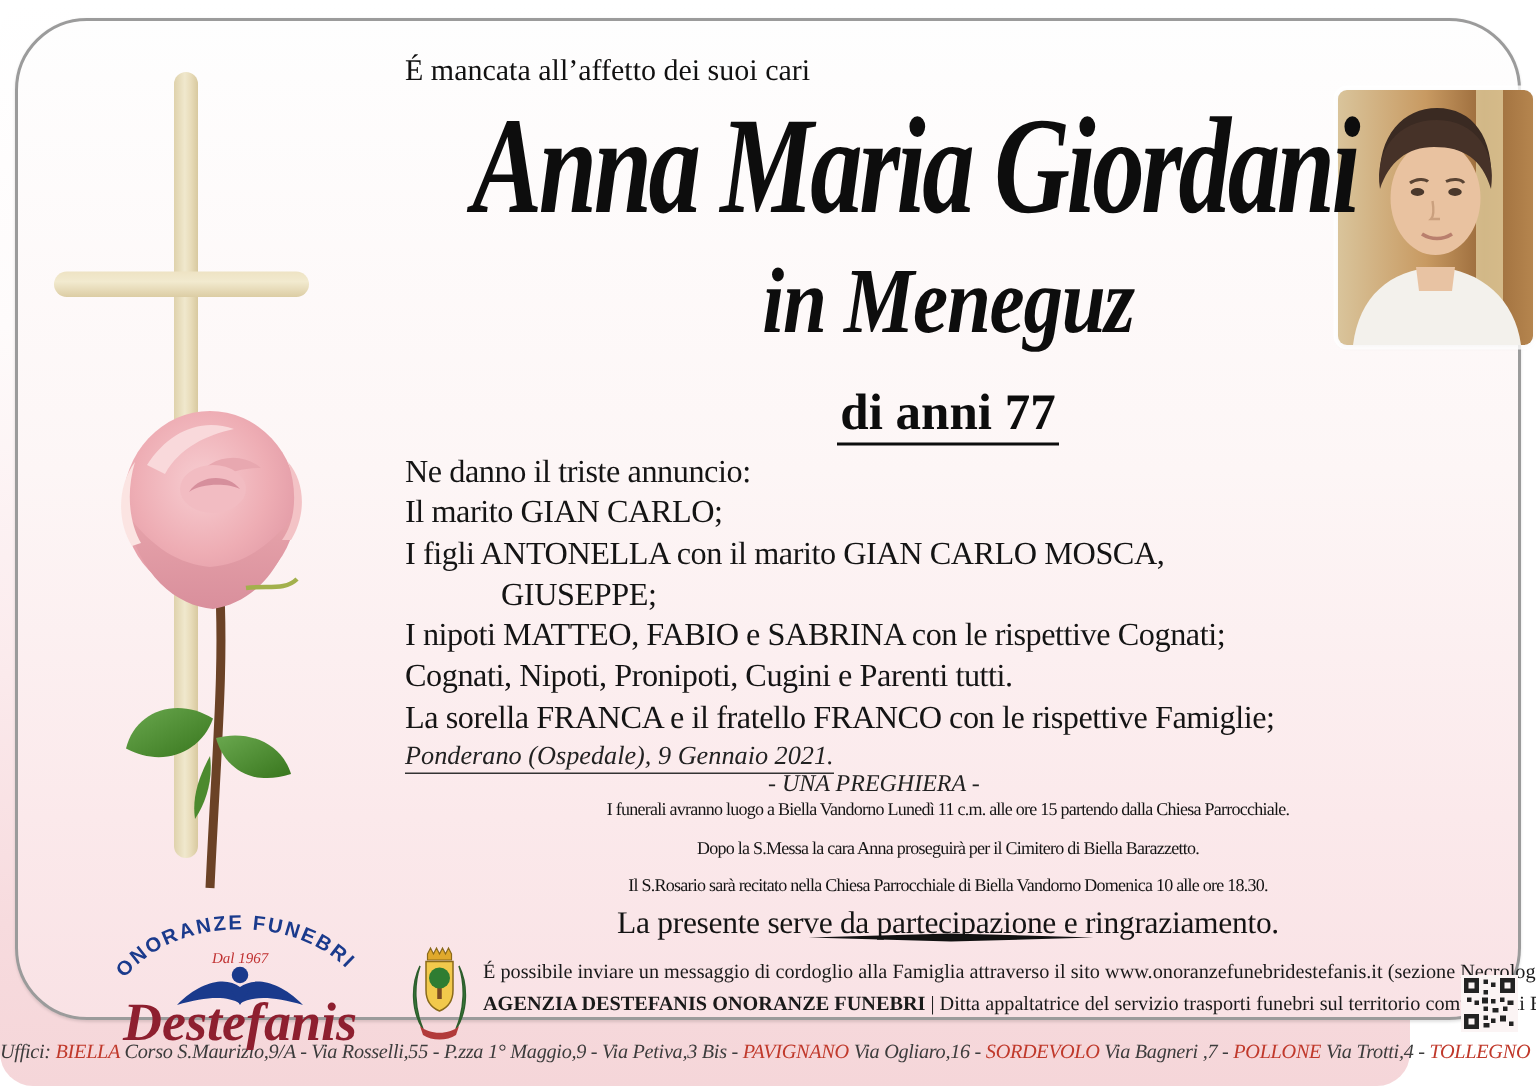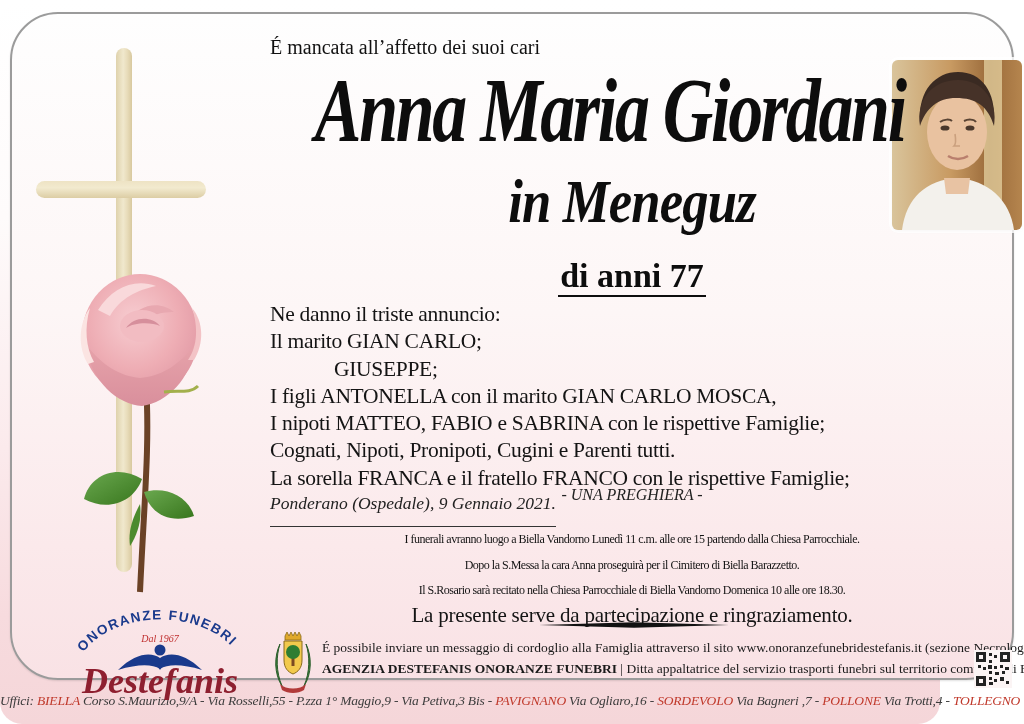--- a/index.html
+++ b/index.html
@@ -26,22 +26,22 @@
     transform:scaleX(0.76);transform-origin:50% 0;letter-spacing:-3px;white-space:nowrap;}
   .married{position:absolute;left:230px;top:148px;width:780px;text-align:center;
     font-style:italic;font-weight:bold;font-size:62px;line-height:78px;color:#0d0d0d;
     transform:scaleX(0.85);transform-origin:50% 0;letter-spacing:-1px;white-space:nowrap;}
   .age{position:absolute;left:230px;top:243px;width:780px;text-align:center;
     font-weight:bold;font-size:34px;color:#0d0d0d;}
   .age span{border-bottom:2px solid #0d0d0d;padding:0 2px 1px 2px;}
   .announce{position:absolute;left:258px;top:287px;font-size:21.5px;line-height:27.3px;color:#141414;letter-spacing:-0.3px;white-space:nowrap;}
   .ann-line.indent{padding-left:64px;}
   .dateline{position:absolute;left:258px;top:479px;font-style:italic;font-size:17.5px;color:#222;
-    border-bottom:1.5px solid #333;padding-bottom:12px;}
-  .prayer{position:absolute;left:500px;top:472px;width:240px;text-align:center;
+    border-bottom:1.5px solid #333;padding-bottom:1px;}
+  .prayer{position:absolute;left:500px;top:500px;width:240px;
     font-style:italic;font-size:16px;color:#222;}
   .funeral{position:absolute;left:230px;top:513px;width:780px;text-align:center;
     font-size:12px;line-height:25.5px;letter-spacing:-0.5px;color:#141414;}
   .funeral .funeral-line{white-space:nowrap;}
   .closing{position:absolute;left:230px;top:589px;width:780px;text-align:center;
     font-size:21px;letter-spacing:-0.2px;color:#141414;}
   .divider{position:absolute;left:527px;top:608px;width:190px;height:6px;}
   
   .crest{position:absolute;left:260px;top:616px;width:42px;height:64px;}
   .agency-text{position:absolute;left:310px;top:623px;width:680px;font-size:13.5px;line-height:21px;
@@ -122,23 +122,23 @@
     </svg>
 
     <div class="intro">É mancata all’affetto dei suoi cari</div>
     <div class="name">Anna Maria Giordani</div>
     <div class="married">in Meneguz</div>
     <div class="age"><span>di anni 77</span></div>
 
     <div class="announce">
         <div class="ann-line">Ne danno il triste annuncio:</div>
         <div class="ann-line">Il marito GIAN CARLO;</div>
+        <div class="ann-line">I figli ANTONELLA con il marito GIAN CARLO MOSCA,</div>
         <div class="ann-line indent">GIUSEPPE;</div>
-        <div class="ann-line">I figli ANTONELLA con il marito GIAN CARLO MOSCA,</div>
-        <div class="ann-line">I nipoti MATTEO, FABIO e SABRINA con le rispettive Famiglie;</div>
+        <div class="ann-line">I nipoti MATTEO, FABIO e SABRINA con le rispettive Cognati;</div>
         <div class="ann-line">Cognati, Nipoti, Pronipoti, Cugini e Parenti tutti.</div>
         <div class="ann-line">La sorella FRANCA e il fratello FRANCO con le rispettive Famiglie;</div>
       </div>
 
     <div class="dateline">Ponderano (Ospedale), 9 Gennaio 2021.</div>
     <div class="prayer">- UNA PREGHIERA -</div>
 
     <div class="funeral">
         <div class="funeral-line">I funerali avranno luogo a Biella Vandorno Lunedì 11 c.m. alle ore 15 partendo dalla Chiesa Parrocchiale.</div>
         <div class="funeral-line">Dopo la S.Messa la cara Anna proseguirà per il Cimitero di Biella Barazzetto.</div>

